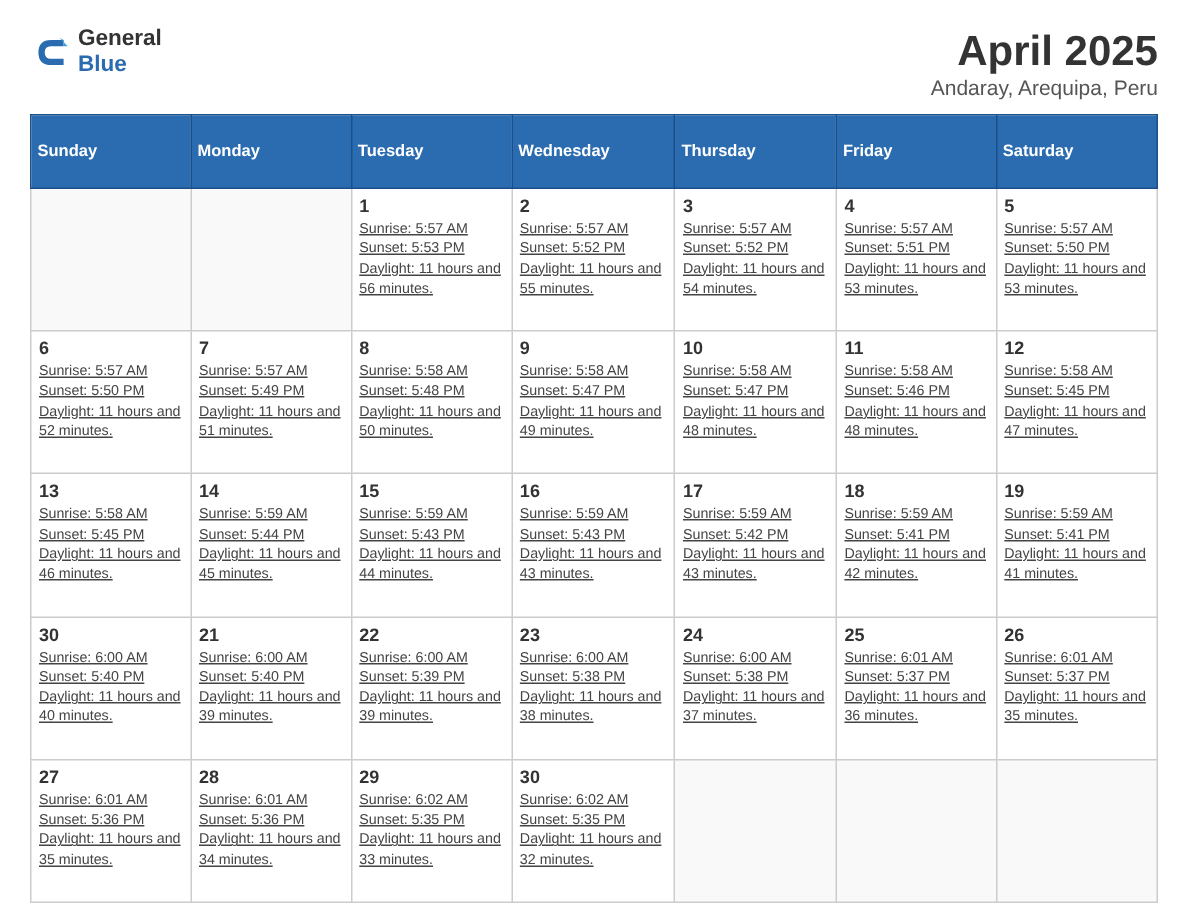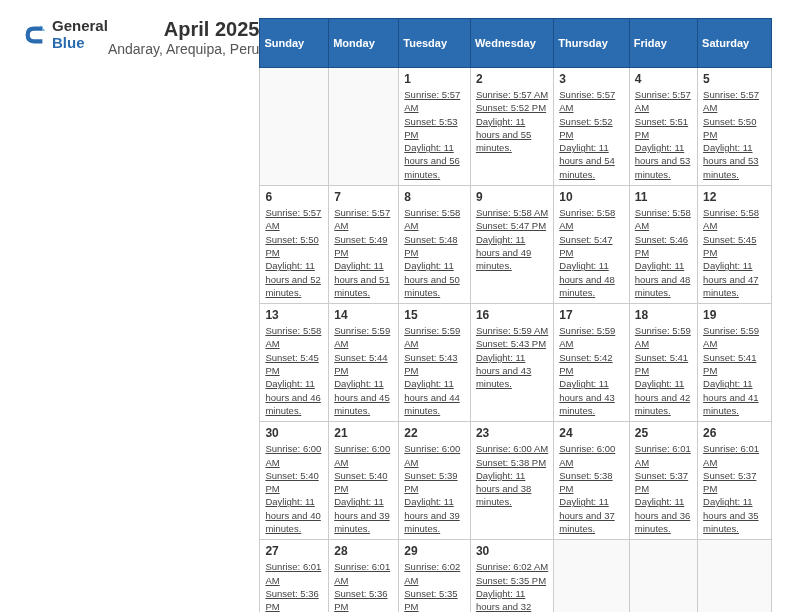--- a/index.html
+++ b/index.html
@@ -8,21 +8,21 @@
       background: #fff;
       width: 792px;
       height: 612px;
       overflow: hidden;
     }
     .page {
       width: 792px;
       height: 612px;
       padding: 18px 20px 10px 20px;
       display: flex;
-      flex-direction: row;
+      flex-direction: column;
     }
     .header-section {
       display: flex;
       justify-content: space-between;
       align-items: flex-start;
       margin-bottom: 10px;
     }
     .logo {
       display: flex;
       align-items: center;
@@ -44,21 +44,21 @@
     }
     .logo-icon {
       width: 28px;
       height: 28px;
       margin-right: 4px;
     }
     .title-section {
       text-align: right;
     }
     .calendar-title {
-      font-size: 20px;
+      font-size: 28px;
       font-weight: bold;
       color: #333;
     }
     .calendar-subtitle {
       font-size: 14px;
       color: #555;
     }
     .calendar-table {
       width: 100%;
       border-collapse: collapse;

